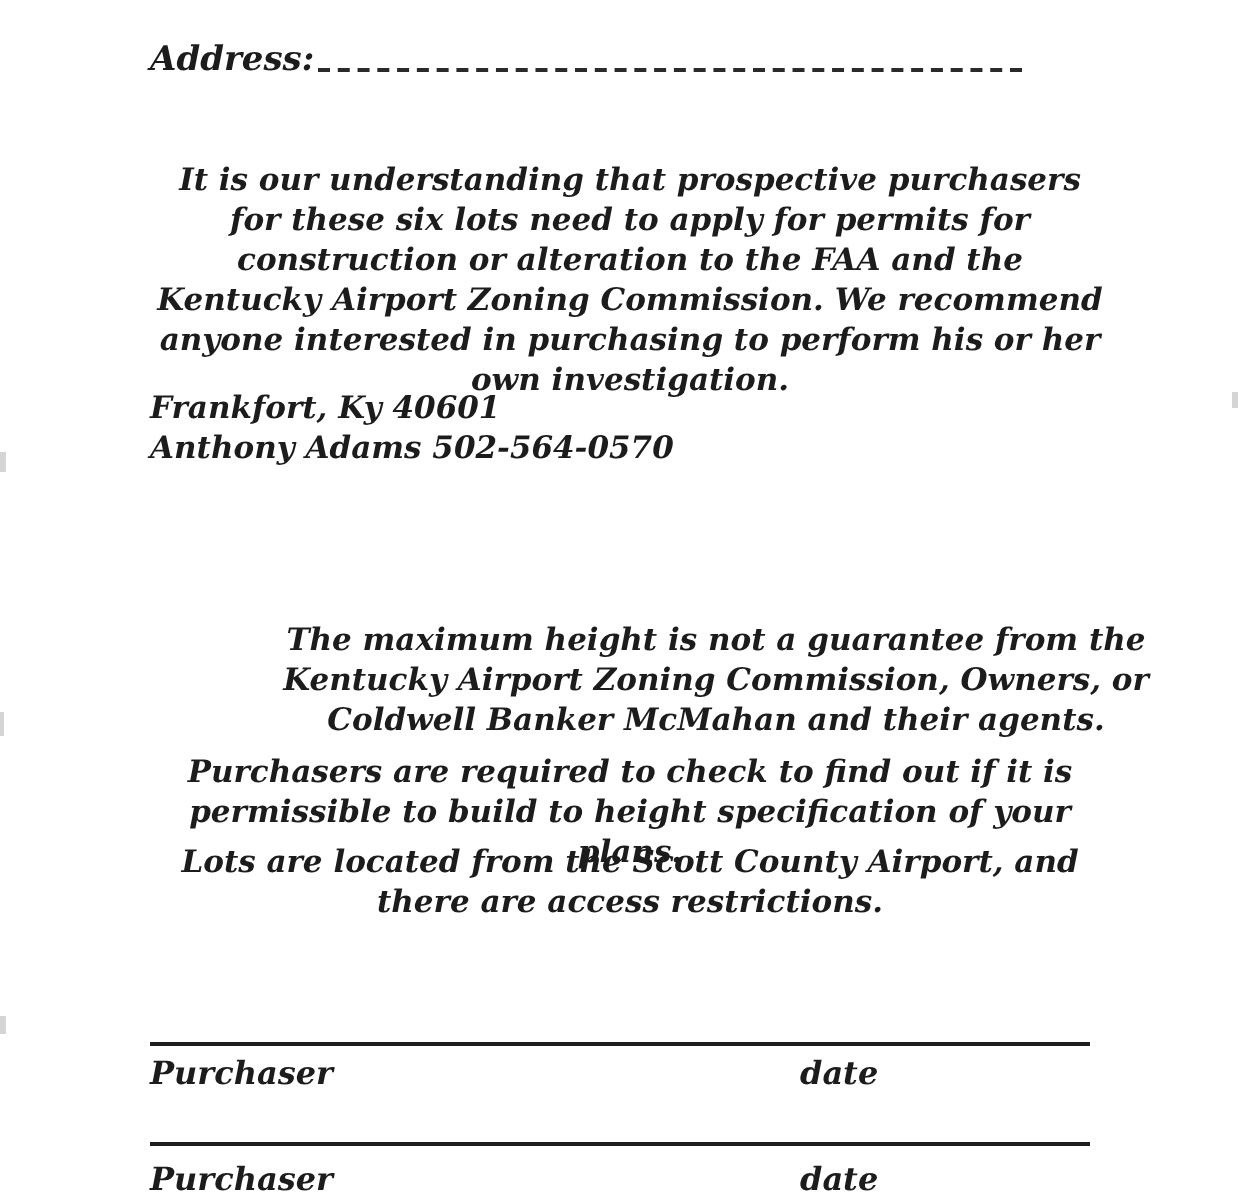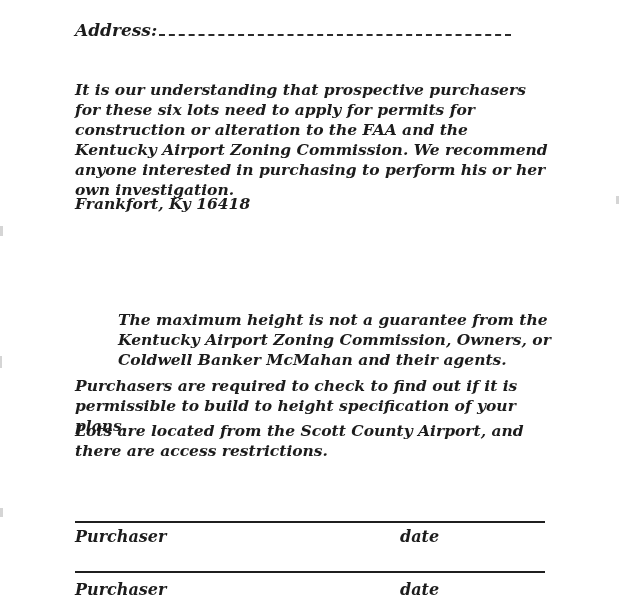--- a/index.html
+++ b/index.html
@@ -35,20 +35,21 @@
     margin-left: 2px;
   }
   
   .para {
     position: absolute;
     left: 75px;
     width: 480px;
     margin: 0;
     font-size: 15.5px;
     line-height: 20px;
+    text-align: center;
   }
   .p-understanding { top: 80px; }
   .p-maxheight     { top: 310px; margin-left: 43px; }
   .p-check         { top: 376px; font-style: italic; }
   .p-lots          { top: 421px; }
   
   .contact {
     position: absolute;
     left: 75px;
     top: 194px;
@@ -95,21 +96,22 @@
 <div class="page">
 
   <div class="address-row">
     <span class="script address-label">Address:</span>
     <span class="dashed-line"></span>
   </div>
 
   <p class="script para p-understanding">It is our understanding that prospective purchasers for these six lots need to apply for permits for construction or alteration to the FAA and the Kentucky Airport Zoning Commission. We recommend anyone interested in purchasing to perform his or her own investigation.</p>
 
   <div class="contact">
-    <div class="script">Frankfort, Ky 16418</div>
+    <div class="script">Frankfort, Ky 40601</div>
+    <div class="script">Anthony Adams 502-564-0570</div>
   </div>
 
   <p class="script para p-maxheight">The maximum height is not a guarantee from the Kentucky Airport Zoning Commission, Owners, or Coldwell Banker McMahan and their agents.</p>
 
   <p class="script para p-check">Purchasers are required to check to find out if it is permissible to build to height specification of your plans.</p>
 
   <p class="script para p-lots">Lots are located from the Scott County Airport, and there are access restrictions.</p>
 
   <div class="sig-line sig-line-1"></div>
   <div class="sig-labels sig-labels-1">

